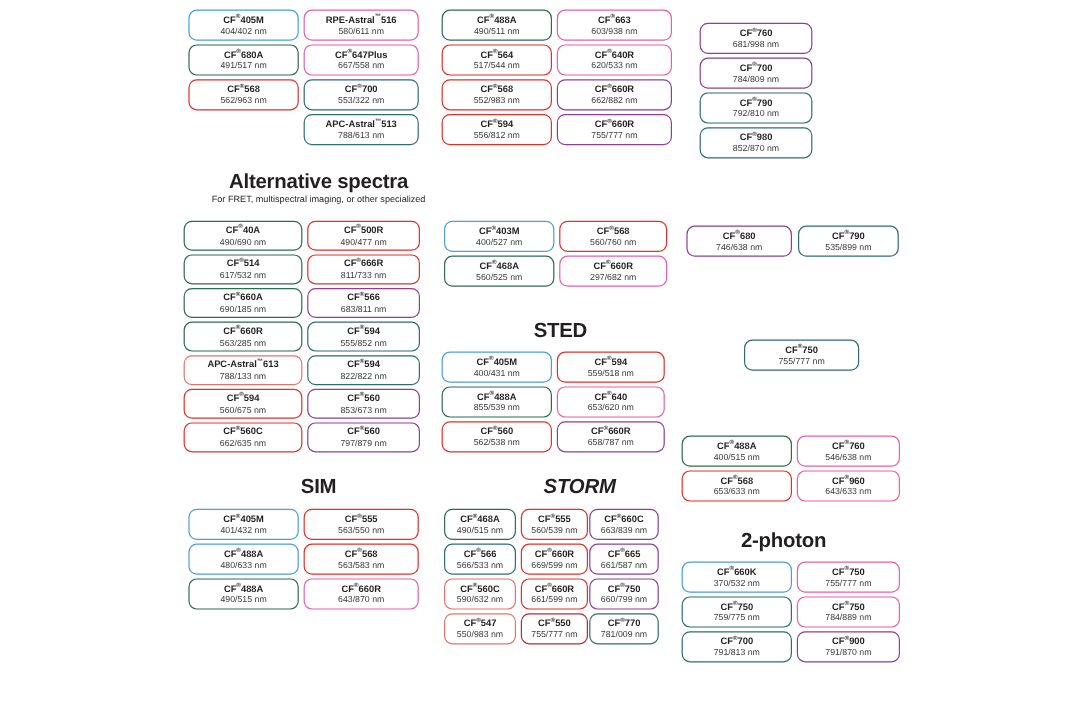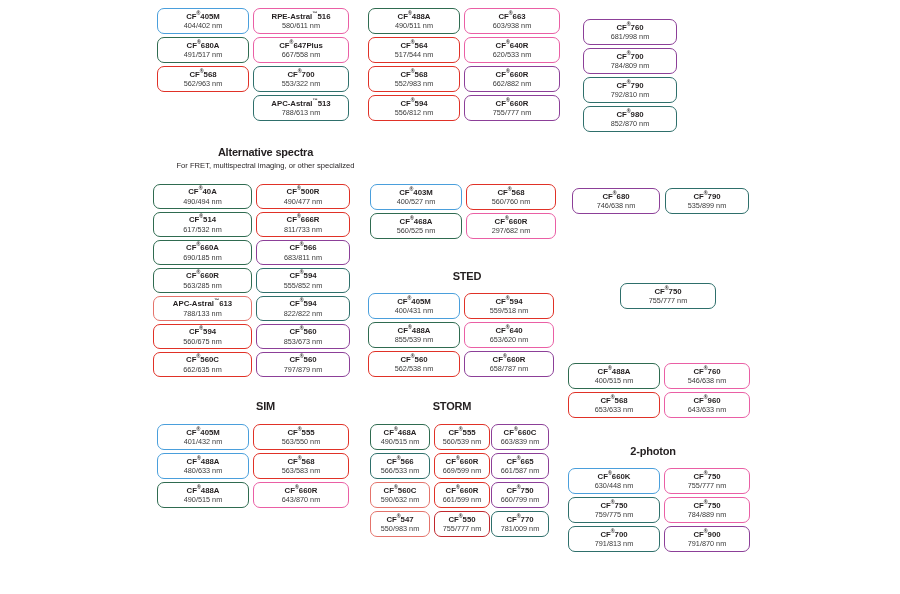--- a/index.html
+++ b/index.html
@@ -19,21 +19,21 @@
     position: relative;
     width: 900px;
     height: 594px;
   }
   
   .block {
     position: absolute;
   }
   
   .sec-title {
-    font-size: 11px;
+    font-size: 17px;
     font-weight: bold;
     text-align: center;
     letter-spacing: -0.2px;
     color: #231f20;
     line-height: 16px;
     white-space: nowrap;
   }
   .sec-title.two-line {
     white-space: normal;
     line-height: 17px;
@@ -173,21 +173,21 @@
         <div class="nm-spec">852/870 nm</div>
       </div>
     </div>
     <div class="block" style="left: 150px; top: 144px; width: 231px;">
       <div class="sec-title">Alternative spectra</div>
       <div class="sec-sub">For FRET, multispectral imaging, or other specialized</div>
     </div>
     <div class="col" style="left: 153px; top: 184px; width: 99px;">
       <div class="chip" style="border-color: rgb(47, 107, 80); height: 25px;">
         <div class="nm-name">CF<sup>®</sup>40A</div>
-        <div class="nm-spec">490/494 nm</div>
+        <div class="nm-spec">490/690 nm</div>
       </div>
       <div class="chip" style="border-color: rgb(47, 107, 80); height: 25px;">
         <div class="nm-name">CF<sup>®</sup>514</div>
         <div class="nm-spec">617/532 nm</div>
       </div>
       <div class="chip" style="border-color: rgb(47, 107, 80); height: 25px;">
         <div class="nm-name">CF<sup>®</sup>660A</div>
         <div class="nm-spec">690/185 nm</div>
       </div>
       <div class="chip" style="border-color: rgb(47, 107, 80); height: 25px;">
@@ -325,21 +325,21 @@
         <div class="nm-name">CF<sup>®</sup>960</div>
         <div class="nm-spec">643/633 nm</div>
       </div>
     </div>
     <div class="block" style="left: 583px; top: 443px; width: 140px;">
       <div class="sec-title">2-photon</div>
     </div>
     <div class="col" style="left: 568px; top: 468px; width: 92px;">
       <div class="chip" style="border-color: rgb(74, 159, 220); height: 26px;">
         <div class="nm-name">CF<sup>®</sup>660K</div>
-        <div class="nm-spec">630/448 nm</div>
+        <div class="nm-spec">370/532 nm</div>
       </div>
       <div class="chip" style="border-color: rgb(46, 111, 107); height: 26px;">
         <div class="nm-name">CF<sup>®</sup>750</div>
         <div class="nm-spec">759/775 nm</div>
       </div>
       <div class="chip" style="border-color: rgb(46, 111, 107); height: 26px;">
         <div class="nm-name">CF<sup>®</sup>700</div>
         <div class="nm-spec">791/813 nm</div>
       </div>
     </div>
@@ -381,21 +381,21 @@
       </div>
       <div class="chip" style="border-color: rgb(224, 49, 39); height: 26px;">
         <div class="nm-name">CF<sup>®</sup>568</div>
         <div class="nm-spec">563/583 nm</div>
       </div>
       <div class="chip" style="border-color: rgb(234, 95, 165); height: 26px;">
         <div class="nm-name">CF<sup>®</sup>660R</div>
         <div class="nm-spec">643/870 nm</div>
       </div>
     </div>
-    <div class="block" style="left: 357px; top: 398px; width: 190px;">
+    <div class="block" style="left: 388px; top: 398px; width: 190px; font-style: italic;">
       <div class="sec-title">STORM</div>
     </div>
     <div class="col" style="left: 370px; top: 424px; width: 60px;">
       <div class="chip" style="border-color: rgb(47, 107, 80); height: 26px;">
         <div class="nm-name">CF<sup>®</sup>468A</div>
         <div class="nm-spec">490/515 nm</div>
       </div>
       <div class="chip" style="border-color: rgb(46, 111, 107); height: 26px;">
         <div class="nm-name">CF<sup>®</sup>566</div>
         <div class="nm-spec">566/533 nm</div>

